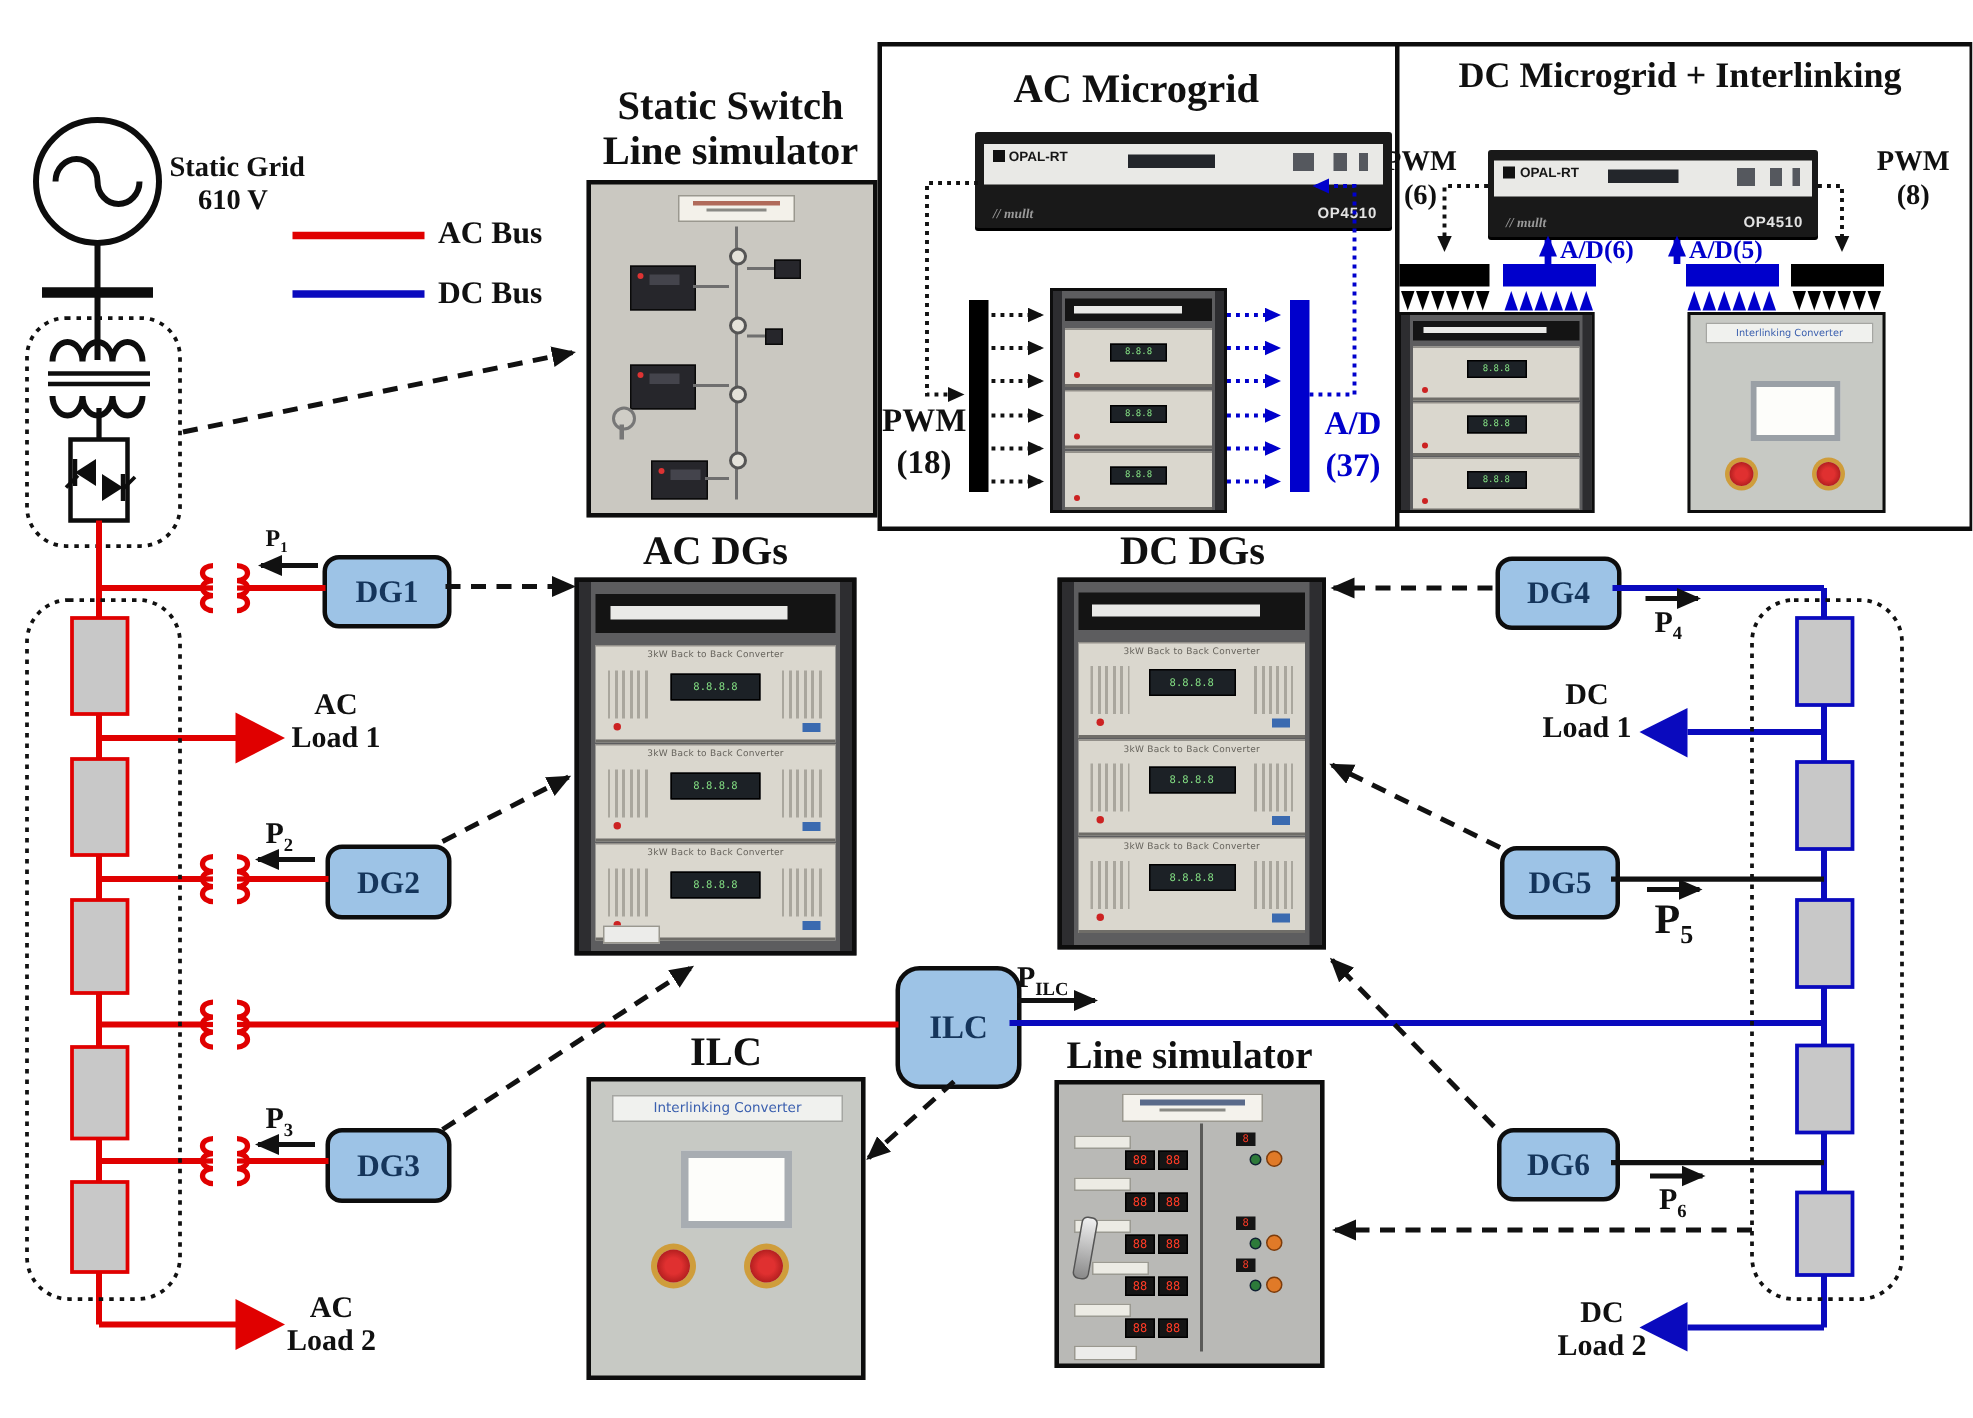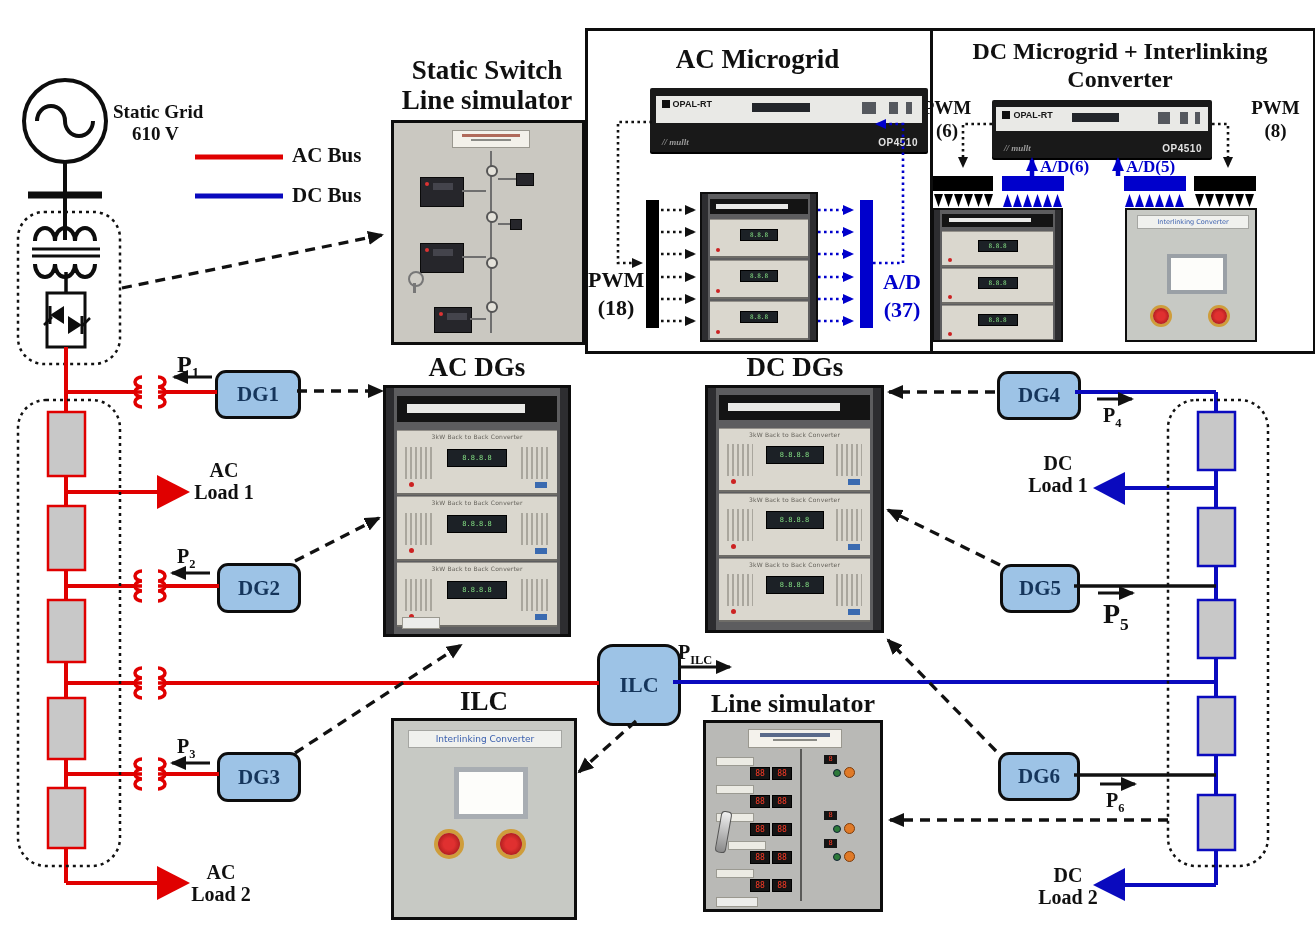--- a/index.html
+++ b/index.html
@@ -289,21 +289,20 @@
   <div class="lbl" style="left:292px;top:143px;font-size:21px;">AC Bus</div>
   <div class="lbl" style="left:292px;top:183px;font-size:21px;">DC Bus</div>
 
   <div class="lbl ctr" style="left:378px;top:55px;width:218px;font-size:27px;line-height:1.12;">
     <div>Static Switch</div>
       <div>Line simulator</div>
   </div>
   <div class="lbl ctr" style="left:585px;top:44px;width:345px;font-size:27px;">AC Microgrid</div>
   <div class="lbl ctr" style="left:934px;top:38px;width:372px;font-size:24px;line-height:1.15;">
     <div>DC Microgrid  + Interlinking</div>
-      <div>Converter</div>
   </div>
   <div class="lbl ctr" style="left:383px;top:352px;width:188px;font-size:27px;">AC DGs</div>
   <div class="lbl ctr" style="left:705px;top:352px;width:180px;font-size:27px;">DC DGs</div>
   <div class="lbl ctr" style="left:391px;top:686px;width:186px;font-size:27px;">ILC</div>
   <div class="lbl ctr" style="left:690px;top:689px;width:206px;font-size:26px;">Line simulator</div>
 
   <div class="lbl ctr" style="left:588px;top:266px;width:56px;font-size:22px;line-height:1.25;">
     <div>PWM</div>
       <div>(18)</div>
   </div>
@@ -324,21 +323,21 @@
   <div class="lbl blue" style="left:1126px;top:157px;font-size:17px;">A/D(5)</div>
 
   <div class="dg" style="left:215px;top:370px;width:80px;height:43px;">DG1</div>
   <div class="dg" style="left:217px;top:563px;width:78px;height:44px;">DG2</div>
   <div class="dg" style="left:217px;top:752px;width:78px;height:44px;">DG3</div>
   <div class="dg" style="left:997px;top:371px;width:78px;height:43px;">DG4</div>
   <div class="dg" style="left:1000px;top:564px;width:74px;height:43px;">DG5</div>
   <div class="dg" style="left:998px;top:752px;width:76px;height:43px;">DG6</div>
   <div class="dg" style="left:597px;top:644px;width:78px;height:76px;border-radius:16px;font-size:22px;">ILC</div>
 
-  <div class="lbl" style="left:177px;top:351px;font-size:24px;"><span>P</span><sub>1</sub></div>
+  <div class="lbl" style="left:177px;top:351px;font-size:16px;"><span>P</span><sub>1</sub></div>
   <div class="lbl" style="left:177px;top:545px;font-size:20px;"><span>P</span><sub>2</sub></div>
   <div class="lbl" style="left:177px;top:735px;font-size:20px;"><span>P</span><sub>3</sub></div>
   <div class="lbl" style="left:1103px;top:404px;font-size:20px;"><span>P</span><sub>4</sub></div>
   <div class="lbl" style="left:1103px;top:598px;font-size:28px;"><span>P</span><sub>5</sub></div>
   <div class="lbl" style="left:1106px;top:789px;font-size:20px;"><span>P</span><sub>6</sub></div>
   <div class="lbl" style="left:678px;top:641px;font-size:20px;"><span>P</span><sub>ILC</sub></div>
 
   <div class="lbl ctr" style="left:188px;top:459px;width:72px;font-size:20px;line-height:1.12;">
       <div>AC</div>
       <div>Load 1</div>

